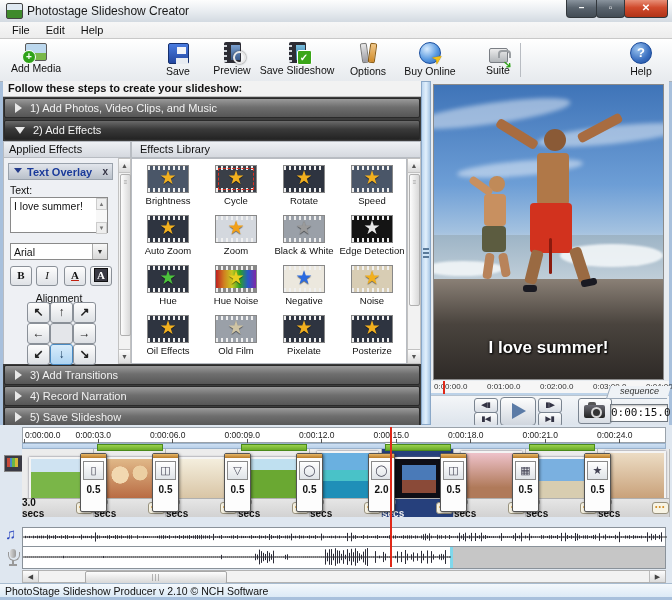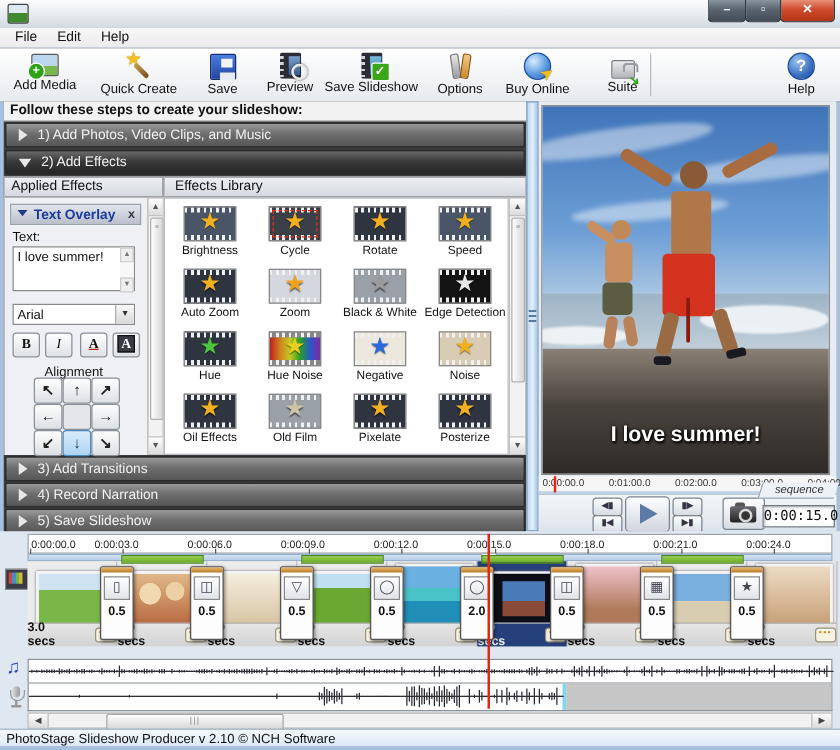--- a/index.html
+++ b/index.html
@@ -201,38 +201,35 @@
   
   #statusbar{left:0px;top:583px;width:672px;height:14px;background:linear-gradient(#f4f8fc,#dceaf6);border-top:1px solid #a8bcd0;
     font-size:10.5px;color:#111;padding:1px 0 0 5px;box-sizing:border-box;}
   #bottom-border{left:0;top:597px;width:672px;height:3px;background:#a8c0dc;}
 </style>
 </head>
 <body>
 
 <div class="abs" id="titlebar">
   <div class="abs" id="app-icon"></div>
+  <div class="abs" id="title-text">Photostage Slideshow Creator</div>
   <div class="abs winbtn" id="btn-min">–</div>
   <div class="abs winbtn" id="btn-max">▫</div>
   <div class="abs winbtn" id="btn-close">✕</div>
 </div>
 <div class="abs" id="menubar">
     <div class="menu-item">File</div>
     <div class="menu-item">Edit</div>
     <div class="menu-item">Help</div>
   </div>
 <div class="abs" id="toolbar">
   <div id="tb-sep" class="abs"></div>
 <div class="tb-btn" style="left:4px;width:64px;">
      <div class="tb-icon ic-add-media"></div>
      <span class="tb-label">Add Media</span>
-    </div>
-    <div class="tb-btn" style="left:72px;width:78px;">
-     <div class="tb-icon ic-quick-create"></div>
-     <span class="tb-label">Quick Create</span>
     </div>
     <div class="tb-btn" style="left:200px;width:64px;">
      <div class="tb-icon ic-film ic-preview"></div>
      <span class="tb-label">Preview</span>
     </div>
     <div class="tb-btn" style="left:146px;width:64px;">
      <div class="tb-icon ic-save"></div>
      <span class="tb-label">Save</span>
     </div>
     <div class="tb-btn" style="left:336px;width:64px;">

